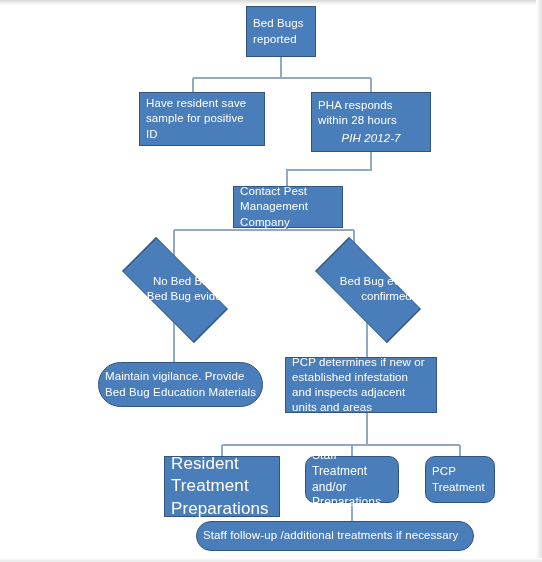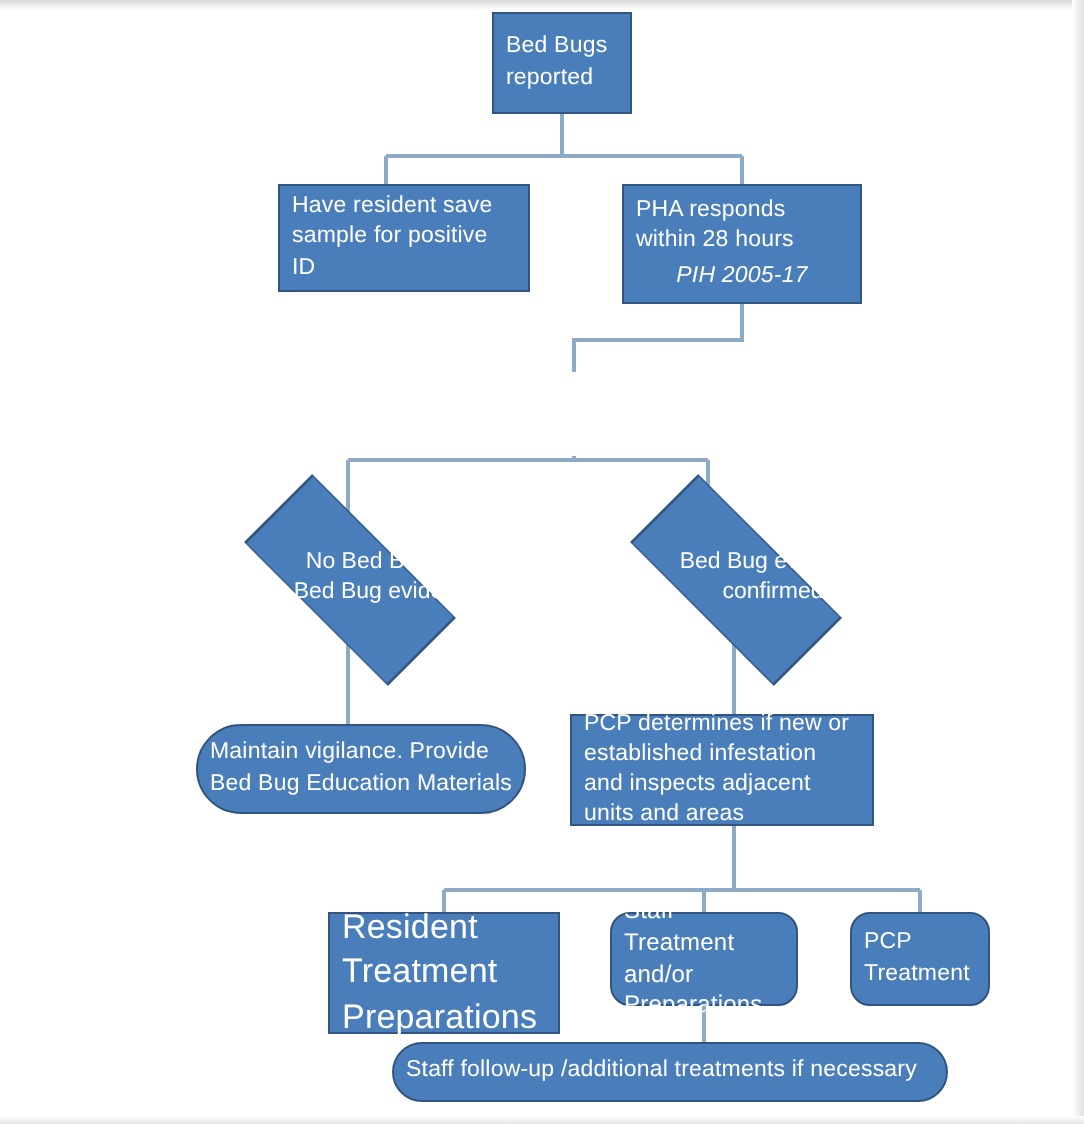--- a/index.html
+++ b/index.html
@@ -134,23 +134,26 @@
   <div class="node" id="n-start" style="left:246px; top:6px; width:70px; height:51px; font-size:11.5px;">
     <span class="txt">Bed Bugs reported</span>
   </div>
 
   <div class="node" id="n-sample" style="left:139px; top:92px; width:126px; height:54px; font-size:11.5px;">
     <span class="txt">Have resident save sample for positive ID</span>
   </div>
 
   <div class="node" id="n-pha" style="left:311px; top:92px; width:120px; height:60px; font-size:11.5px; flex-direction:column;">
     <span class="txt">PHA responds within 28 hours</span>
-    <span class="sub">PIH 2005-17</span>
+    <span class="sub">PIH 2012-7</span>
   </div>
 
+  <div class="node" id="n-contact" style="left:233px; top:186px; width:110px; height:42px; font-size:11.5px;">
+    <span class="txt">Contact Pest Management Company</span>
+  </div>
 
   <div class="diamond" id="n-no-evidence" style="left:104px; top:256px; width:140px; height:66px; font-size:11.5px;">
     <div class="shape" style="width:78px; height:78px; margin-left:-39px; margin-top:-39px;
                 transform:rotate(45deg) scale(1.27, 0.60);"></div>
     <span class="dlabel">No Bed Bugs or Bed Bug evidence</span>
   </div>
 
   <div class="diamond" id="n-evidence" style="left:297px; top:256px; width:140px; height:66px; font-size:11.5px;">
     <div class="shape" style="width:78px; height:78px; margin-left:-39px; margin-top:-39px;
                 transform:rotate(45deg) scale(1.27, 0.60);"></div>

